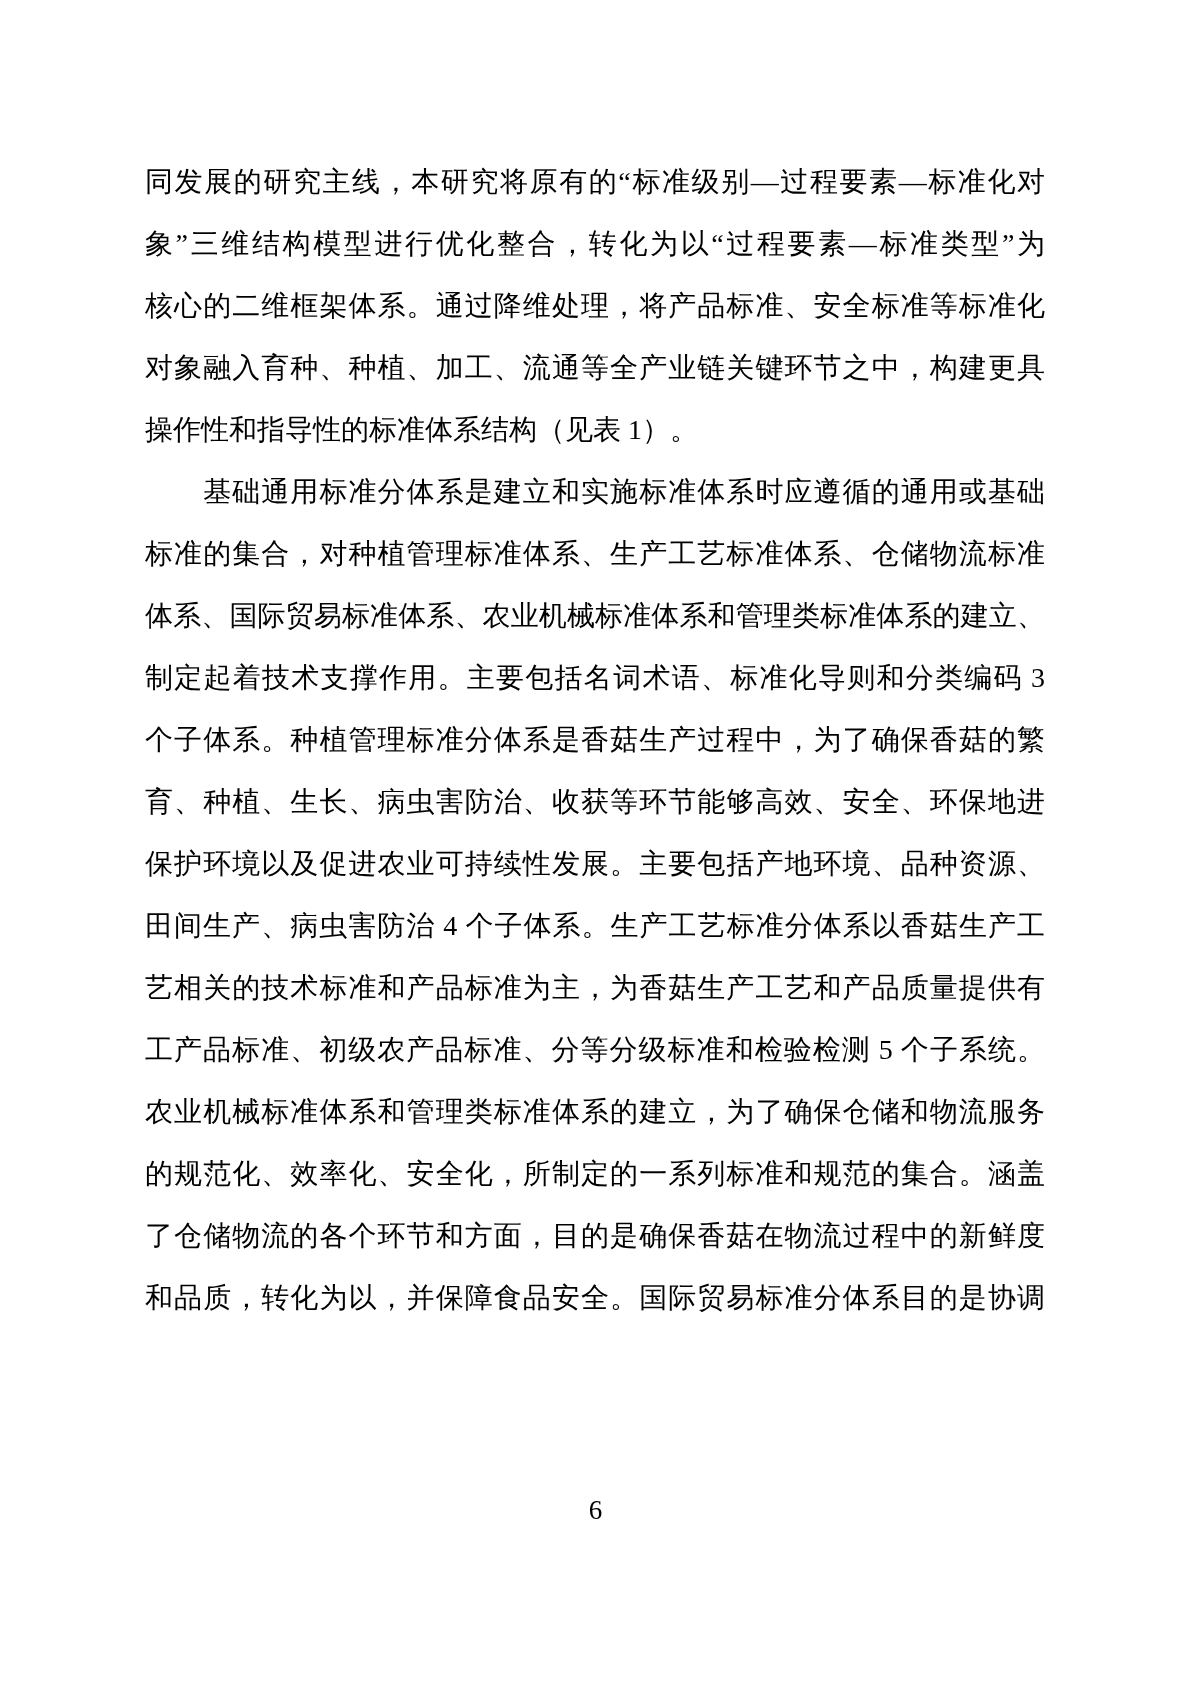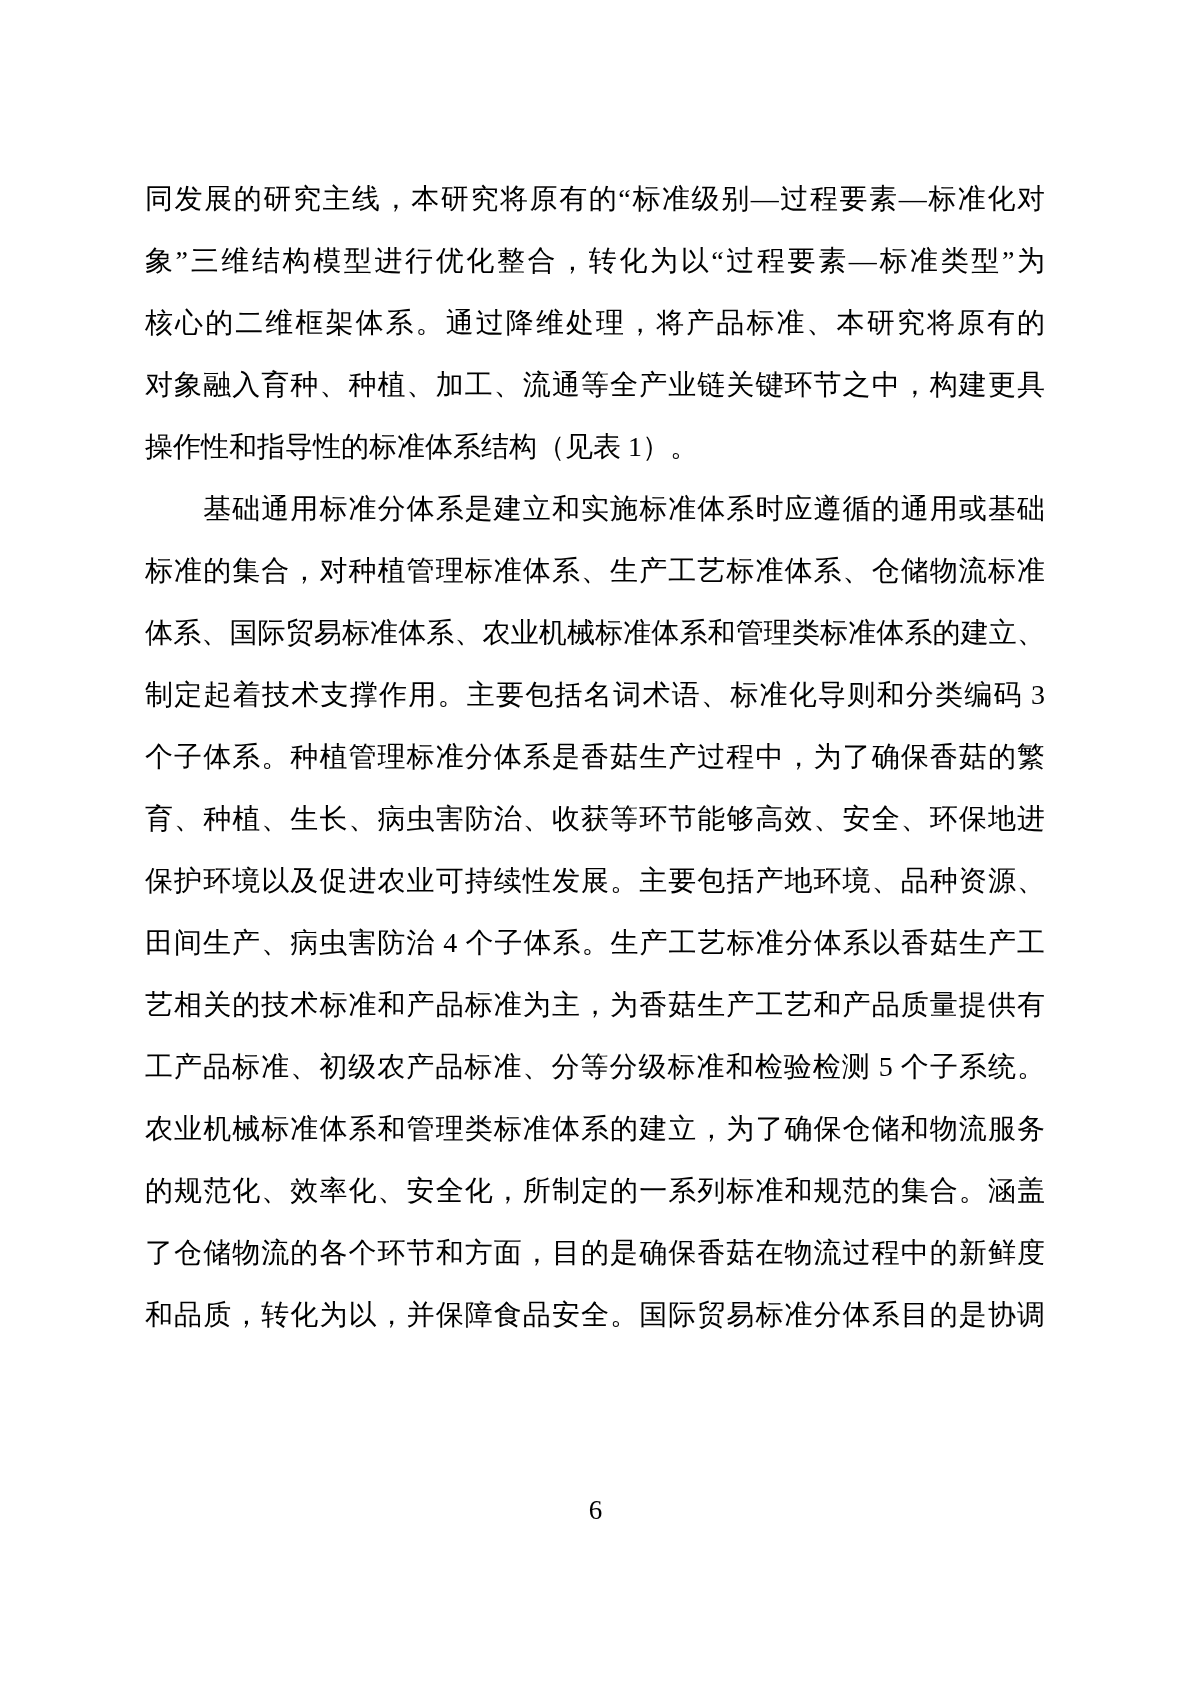--- a/index.html
+++ b/index.html
@@ -13,21 +13,21 @@
     height: 1684px;
     margin: 0 auto;
     background: #ffffff;
     overflow: hidden;
     font-family: "Liberation Serif", "DejaVu Serif", serif;
     color: #000000;
   }
   .text-block {
     position: absolute;
     left: 145px;
-    top: 168px;
+    top: 151px;
     width: 900px;
   }
   .line {
     width: 900px;
     height: 62px;
     line-height: 62px;
     font-size: 28px;
     white-space: nowrap;
     overflow: hidden;
     text-align: justify;
@@ -51,21 +51,21 @@
     color: #000000;
   }
 </style>
 </head>
 <body>
 
 <div class="page">
   <div class="text-block">
       <div class="line just">同发展的研究主线，本研究将原有的“标准级别—过程要素—标准化对</div>
       <div class="line just">象”三维结构模型进行优化整合，转化为以“过程要素—标准类型”为</div>
-      <div class="line just">核心的二维框架体系。通过降维处理，将产品标准、本研究将原有的</div>
+      <div class="line just">核心的二维框架体系。通过降维处理，将产品标准、安全标准等标准化</div>
       <div class="line just">对象融入育种、种植、加工、流通等全产业链关键环节之中，构建更具</div>
       <div class="line">操作性和指导性的标准体系结构（见表 1）。</div>
       <div class="line just">　　基础通用标准分体系是建立和实施标准体系时应遵循的通用或基础</div>
       <div class="line just">标准的集合，对种植管理标准体系、生产工艺标准体系、仓储物流标准</div>
       <div class="line just">体系、国际贸易标准体系、农业机械标准体系和管理类标准体系的建立、</div>
       <div class="line just">制定起着技术支撑作用。主要包括名词术语、标准化导则和分类编码 3</div>
       <div class="line just">个子体系。种植管理标准分体系是香菇生产过程中，为了确保香菇的繁</div>
       <div class="line just">育、种植、生长、病虫害防治、收获等环节能够高效、安全、环保地进</div>
       <div class="line just">保护环境以及促进农业可持续性发展。主要包括产地环境、品种资源、</div>
       <div class="line just">田间生产、病虫害防治 4 个子体系。生产工艺标准分体系以香菇生产工</div>

